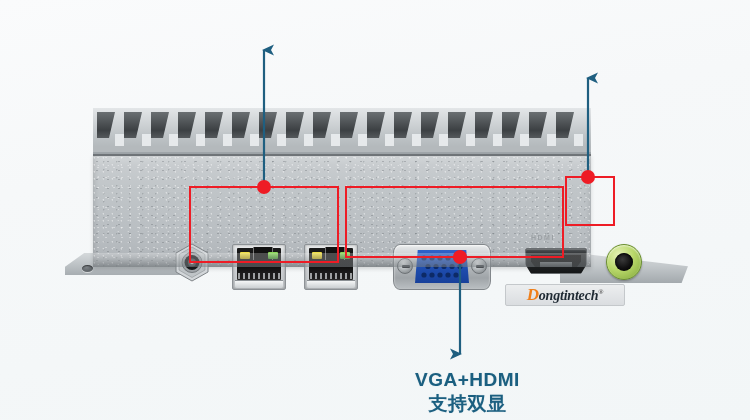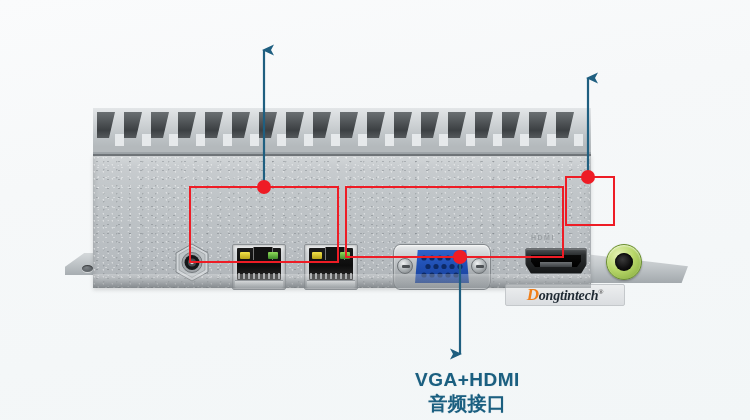--- a/index.html
+++ b/index.html
@@ -57,21 +57,21 @@
 
   
   #heatsink {
     position: absolute; left: 33px; top: 0px; width: 498px; height: 48px;
     background: linear-gradient(180deg, #cdd1d3 0%, #b7bcbf 60%, #a9aeb2 100%);
   }
   #fins { position: absolute; left: 0; top: 0; width: 100%; height: 100%; }
 
   
   #face {
-    position: absolute; left: 33px; top: 46px; width: 498px; height: 134px;
+    position: absolute; left: 33px; top: 46px; width: 498px; height: 113px;
     background:
       linear-gradient(180deg, #d3d7d9 0%, #c8cccf 8%, #c0c5c8 30%, #b9bec2 70%, #aeb3b7 100%);
     border-top: 2px solid #6f7478;
     box-shadow: inset 0 -3px 6px rgba(0,0,0,.18), 0 2px 4px rgba(0,0,0,.14);
   }
   #face::after {
     content:""; position:absolute; left:0; right:0; bottom:0; height:14px;
     background: linear-gradient(180deg, rgba(255,255,255,.25), rgba(120,126,130,.55));
   }
   
@@ -383,16 +383,16 @@
     <circle cx="588" cy="177" r="7" fill="#ee1c25"></circle>
 
     <line x1="460" y1="257" x2="460" y2="354" stroke="#1f5f80" stroke-width="2.2" marker-end="url(#arrDown)"></line>
     <circle cx="460" cy="257" r="7" fill="#ee1c25"></circle>
   </svg>
 
 
 
   <div class="anno" id="label-vga">
     <span>VGA+HDMI</span>
-    <span class="l2">音频接口</span>
+    <span class="l2">支持双显</span>
   </div>
 
 </div>
 
 </body></html>

